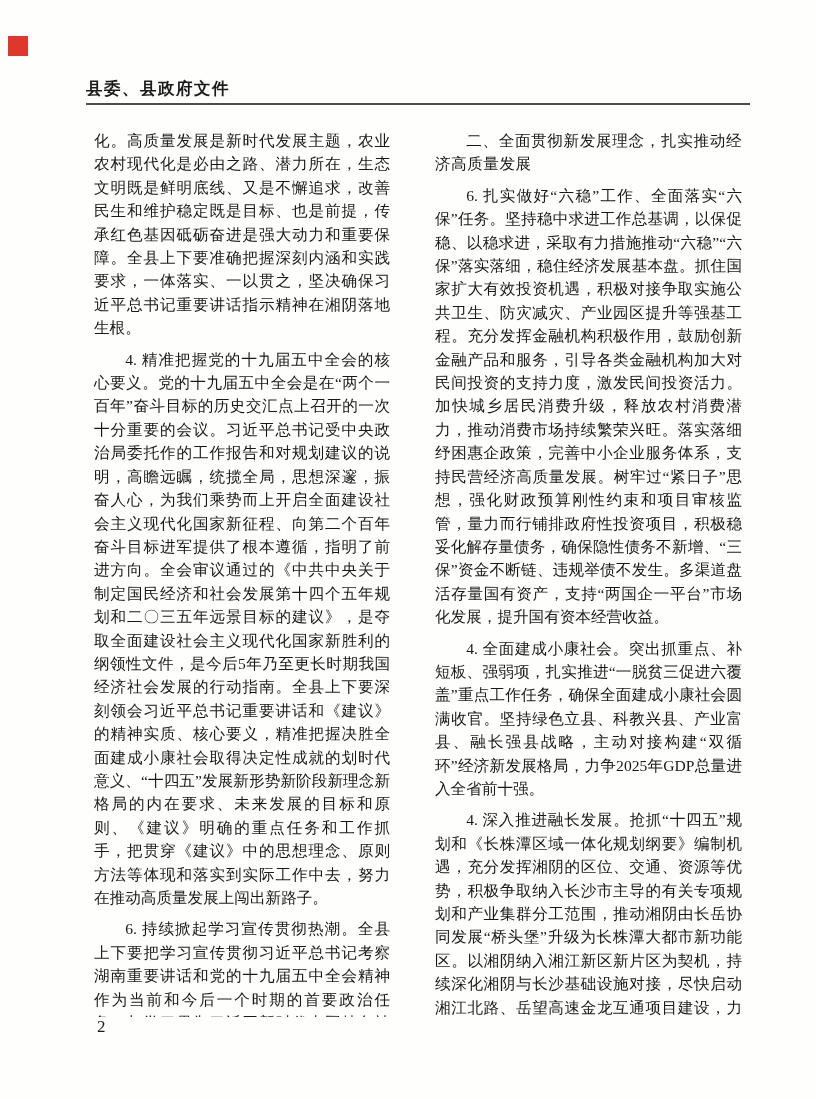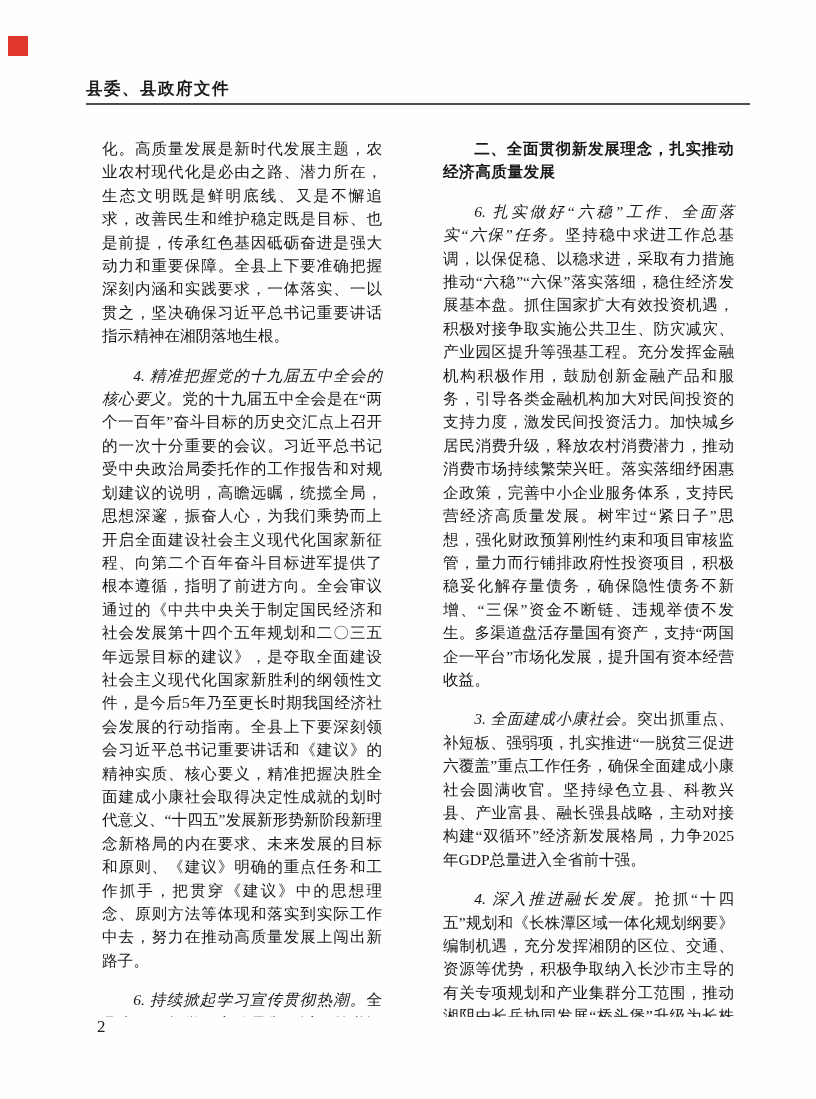--- a/index.html
+++ b/index.html
@@ -24,27 +24,27 @@
   .header-rule {
     position: absolute; left: 86px; top: 103px;
     width: 664px; height: 2.4px; background: #4d4d4d;
   }
   .col {
     position: absolute; top: 121px; height: 896px; overflow: hidden;
     text-align: justify; font-size: 15.6px; line-height: 23.4px;
   }
   .col-left  { left: 86px;  width: 312px; }
   .col-right { left: 427px; width: 323px; }
-  .para { margin: 16px; padding: 0; }
+  .para { margin: 8px; padding: 0; }
   .para.numbered, .para.heading { text-indent: 2em; }
   .para.continuation { text-indent: 0; }
-  .para .lead { font-style: italic; }
+  .para .lead { }
   .para.heading {
     font-family: "Liberation Sans", "DejaVu Sans", sans-serif;
-    font-weight: 700; letter-spacing: 0.5px;
+    font-weight: 400; letter-spacing: 0.5px;
   }
   .page-number {
     position: absolute; left: 97px; top: 1017px;
     font-size: 17px; color: #1b1b1b;
   }
 </style>
 </head>
 <body>
 
 <div class="corner-marker" style="background: rgb(223, 55, 43);"></div>
@@ -54,17 +54,17 @@
 <div class="header-rule"></div>
 
 <div class="col col-left">
     <p class="para continuation">化。高质量发展是新时代发展主题，农业农村现代化是必由之路、潜力所在，生态文明既是鲜明底线、又是不懈追求，改善民生和维护稳定既是目标、也是前提，传承红色基因砥砺奋进是强大动力和重要保障。全县上下要准确把握深刻内涵和实践要求，一体落实、一以贯之，坚决确保习近平总书记重要讲话指示精神在湘阴落地生根。</p>
     <p class="para numbered"><span class="lead">4. 精准把握党的十九届五中全会的核心要义。</span>党的十九届五中全会是在“两个一百年”奋斗目标的历史交汇点上召开的一次十分重要的会议。习近平总书记受中央政治局委托作的工作报告和对规划建议的说明，高瞻远瞩，统揽全局，思想深邃，振奋人心，为我们乘势而上开启全面建设社会主义现代化国家新征程、向第二个百年奋斗目标进军提供了根本遵循，指明了前进方向。全会审议通过的《中共中央关于制定国民经济和社会发展第十四个五年规划和二〇三五年远景目标的建议》，是夺取全面建设社会主义现代化国家新胜利的纲领性文件，是今后5年乃至更长时期我国经济社会发展的行动指南。全县上下要深刻领会习近平总书记重要讲话和《建议》的精神实质、核心要义，精准把握决胜全面建成小康社会取得决定性成就的划时代意义、“十四五”发展新形势新阶段新理念新格局的内在要求、未来发展的目标和原则、《建议》明确的重点任务和工作抓手，把贯穿《建议》中的思想理念、原则方法等体现和落实到实际工作中去，努力在推动高质量发展上闯出新路子。</p>
     <p class="para numbered"><span class="lead">6. 持续掀起学习宣传贯彻热潮。</span>全县上下要把学习宣传贯彻习近平总书记考察湖南重要讲话和党的十九届五中全会精神作为当前和今后一个时期的首要政治任务，与学习贯彻习近平新时代中国特色社会主义思想结合起来，与贯彻落实习近平总书记历次关于湖南的重要指示批示精神结合起来，与巩固深化“不忘初心、牢记使命”主题教育成果结合起来，与做好本职工作结合起来，持续掀起学习宣传贯彻热潮。要通过党委（党组）理论学习中心组学习、宣讲团、报告会、培训班、</p>
   </div>
 <div class="col col-right">
     <p class="para heading">二、全面贯彻新发展理念，扎实推动经济高质量发展</p>
     <p class="para numbered"><span class="lead">6. 扎实做好“六稳”工作、全面落实“六保”任务。</span>坚持稳中求进工作总基调，以保促稳、以稳求进，采取有力措施推动“六稳”“六保”落实落细，稳住经济发展基本盘。抓住国家扩大有效投资机遇，积极对接争取实施公共卫生、防灾减灾、产业园区提升等强基工程。充分发挥金融机构积极作用，鼓励创新金融产品和服务，引导各类金融机构加大对民间投资的支持力度，激发民间投资活力。加快城乡居民消费升级，释放农村消费潜力，推动消费市场持续繁荣兴旺。落实落细纾困惠企政策，完善中小企业服务体系，支持民营经济高质量发展。树牢过“紧日子”思想，强化财政预算刚性约束和项目审核监管，量力而行铺排政府性投资项目，积极稳妥化解存量债务，确保隐性债务不新增、“三保”资金不断链、违规举债不发生。多渠道盘活存量国有资产，支持“两国企一平台”市场化发展，提升国有资本经营收益。</p>
-    <p class="para numbered"><span class="lead">3. 全面建成小康社会。</span>突出抓重点、补短板、强弱项，扎实推进“一脱贫三促进六覆盖”重点工作任务，确保全面建成小康社会圆满收官。坚持绿色立县、科教兴县、产业富县、融长强县战略，主动对接构建“双循环”经济新发展格局，力争2025年GDP总量进入全省前十强。</p>
+    <p class="para numbered"><span class="lead">4. 全面建成小康社会。</span>突出抓重点、补短板、强弱项，扎实推进“一脱贫三促进六覆盖”重点工作任务，确保全面建成小康社会圆满收官。坚持绿色立县、科教兴县、产业富县、融长强县战略，主动对接构建“双循环”经济新发展格局，力争2025年GDP总量进入全省前十强。</p>
     <p class="para numbered"><span class="lead">4. 深入推进融长发展。</span>抢抓“十四五”规划和《长株潭区域一体化规划纲要》编制机遇，充分发挥湘阴的区位、交通、资源等优势，积极争取纳入长沙市主导的有关专项规划和产业集群分工范围，推动湘阴由长岳协同发展“桥头堡”升级为长株潭大都市新功能区。以湘阴纳入湘江新区新片区为契机，持续深化湘阴与长沙基础设施对接，尽快启动湘江北路、岳望高速金龙互通项目建设，力争芙蓉北路快速化改造、岳望高速茶亭至长沙北部绕城高速进入省重点项目库。坚持</p>
   </div>
 
 <div class="page-number">2</div>
 
 </body></html>

